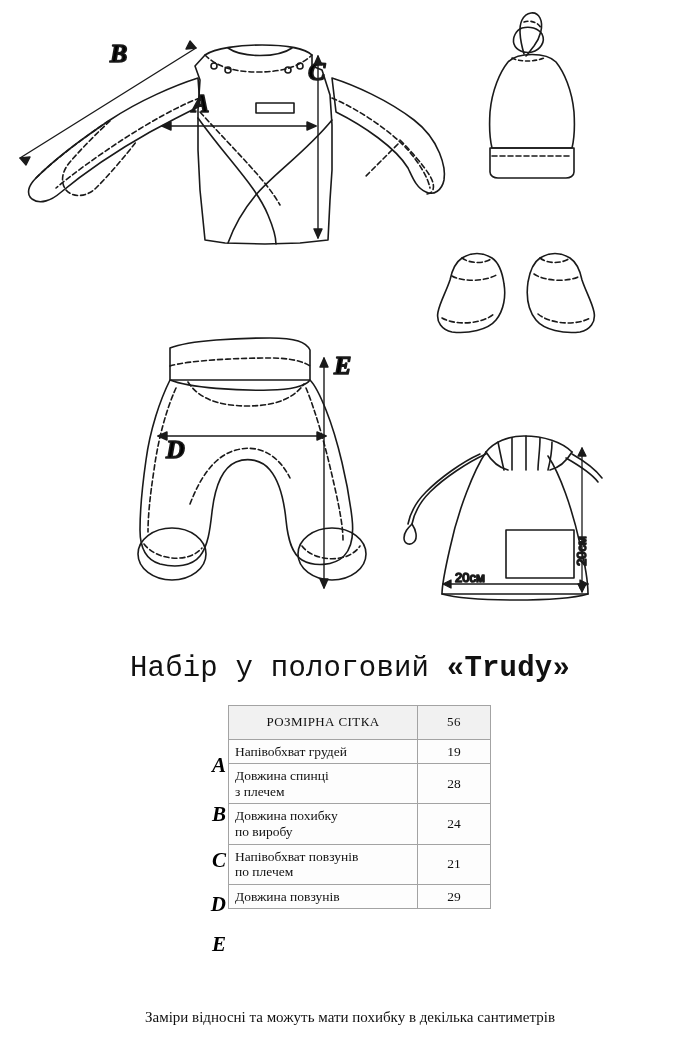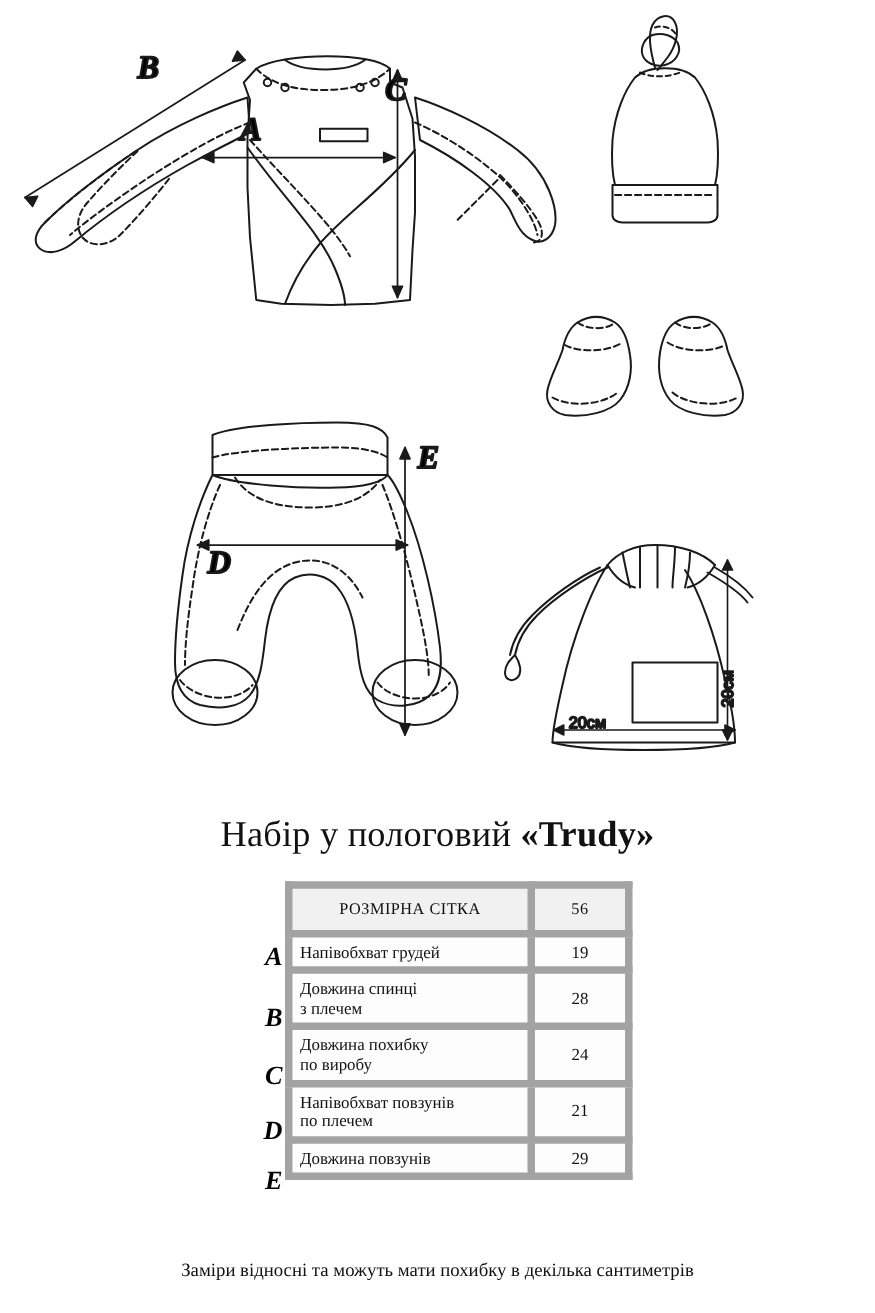--- a/index.html
+++ b/index.html
@@ -38,41 +38,41 @@
     font-family: "Liberation Sans", sans-serif;
     font-size: 13px;
     fill: #000000;
   }
   .title {
     position: absolute;
     top: 652px;
     left: 0;
     width: 700px;
     text-align: center;
-    font-family: Liberation Serif, serif;
+    font-family: Liberation Mono, monospace;
     font-size: 29px;
     letter-spacing: 0.2px;
     white-space: nowrap;
   }
   .title .brand {
     font-weight: bold;
   }
   .table-wrap {
     position: absolute;
     top: 705px;
     left: 228px;
     width: 244px;
   }
   table.size-table {
     border-collapse: collapse;
     width: 244px;
     table-layout: fixed;
   }
   table.size-table td {
-    border: 6px solid #a3a3a3;
+    border: 1px solid #a3a3a3;
     font-family: "Liberation Serif", serif;
     font-size: 13.5px;
     padding: 4px 6px;
     vertical-align: middle;
     line-height: 1.15;
     background: #fdfdfd;
   }
   table.size-table tr.head td {
     background: #f1f1f1;
     text-align: center;

